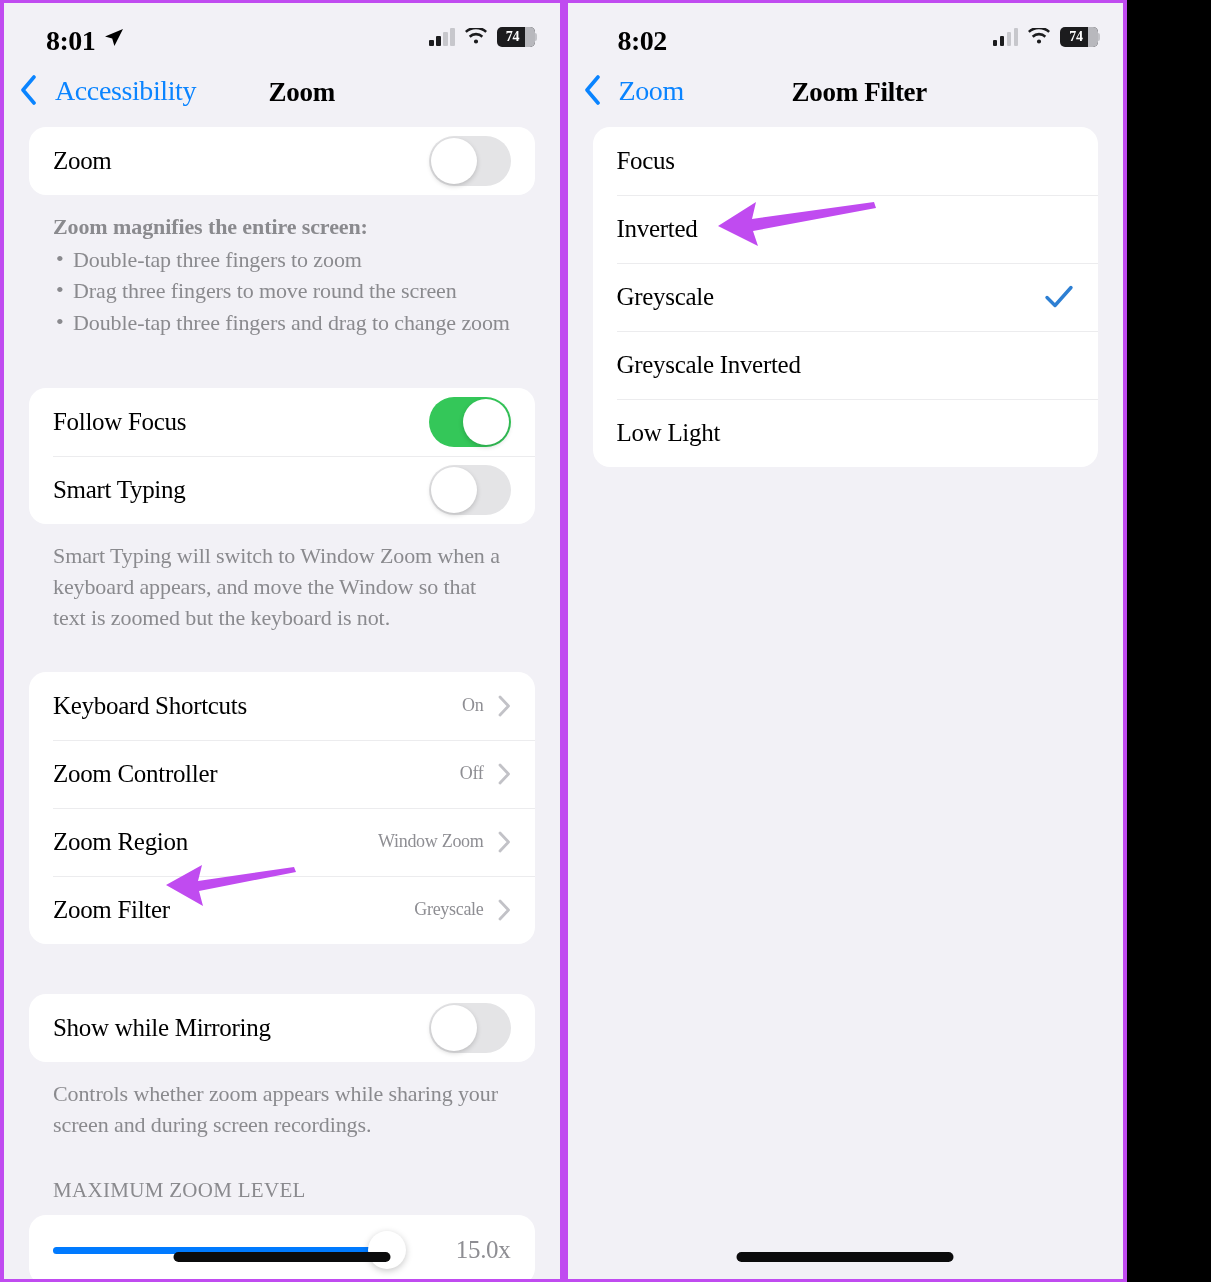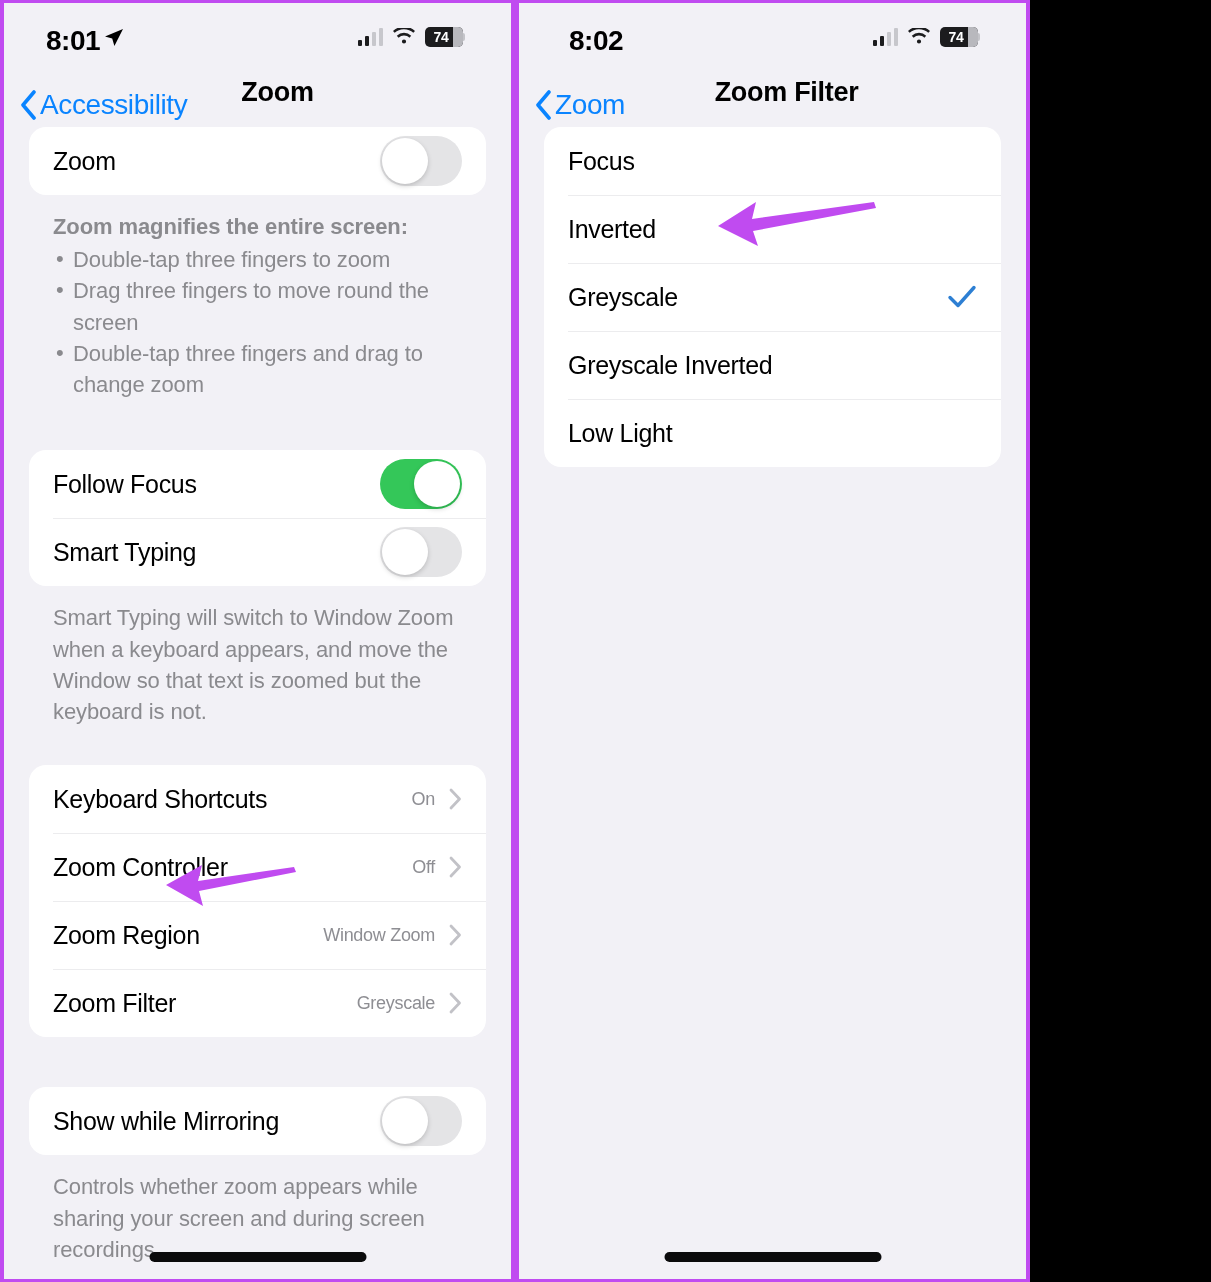--- a/index.html
+++ b/index.html
@@ -7,24 +7,25 @@
   html, body {
     width: 1211px;
     height: 1282px;
     background: #000;
     font-family: "Liberation Sans", sans-serif;
     overflow: hidden;
   }
 
   #screens {
     position: relative;
-    width: 1030px;
+    width: 1127px;
     height: 1282px;
     display: flex;
     background: #000;
+    font-family: Liberation Serif, serif;
   }
 
   .phone {
     position: relative;
     height: 1282px;
     background: #f2f1f6;
     border-left: 4px solid #c04bf0;
     border-right: 4px solid #c04bf0;
     border-top: 3px solid #c04bf0;
     border-bottom: 3px solid #c04bf0;
@@ -51,21 +52,21 @@
     position: absolute;
     left: 100px;
     top: 25px;
     width: 20px;
     height: 20px;
   }
   .right.phone .clock { left: 50px; }
 
   .status-right {
     position: absolute;
-    right: 46px;
+    right: 23px;
     top: 24px;
     display: flex;
     align-items: center;
     gap: 9px;
   }
   .cellular { display: flex; align-items: flex-end; gap: 2.5px; height: 18px; }
   .cellular i { width: 4.5px; background: #000; border-radius: 1px; display: block; }
   .cellular i:nth-child(1) { height: 6px;  background:#1c1c1e; }
   .cellular i:nth-child(2) { height: 10px; background:#1c1c1e; }
   .cellular i:nth-child(3) { height: 14px; background:#c7c7cc; }
@@ -104,24 +105,24 @@
   .batt-wrap { display:flex; align-items:center; }
 
   
   .navbar {
     height: 62px;
     position: relative;
   }
   .back {
     position: absolute;
     left: 16px;
-    top: 24px;
+    top: 10px;
     display: flex;
-    align-items: center;
-    gap: 3px;
+    align-items: flex-start;
+    gap: 18px;
     cursor: pointer;
   }
   .chev-back { width: 17px; height: 30px; flex: none; }
   .back-label {
     font-size: 28px;
     color: #0a84ff;
     letter-spacing: -0.4px;
   }
   .nav-title {
     position: absolute;

